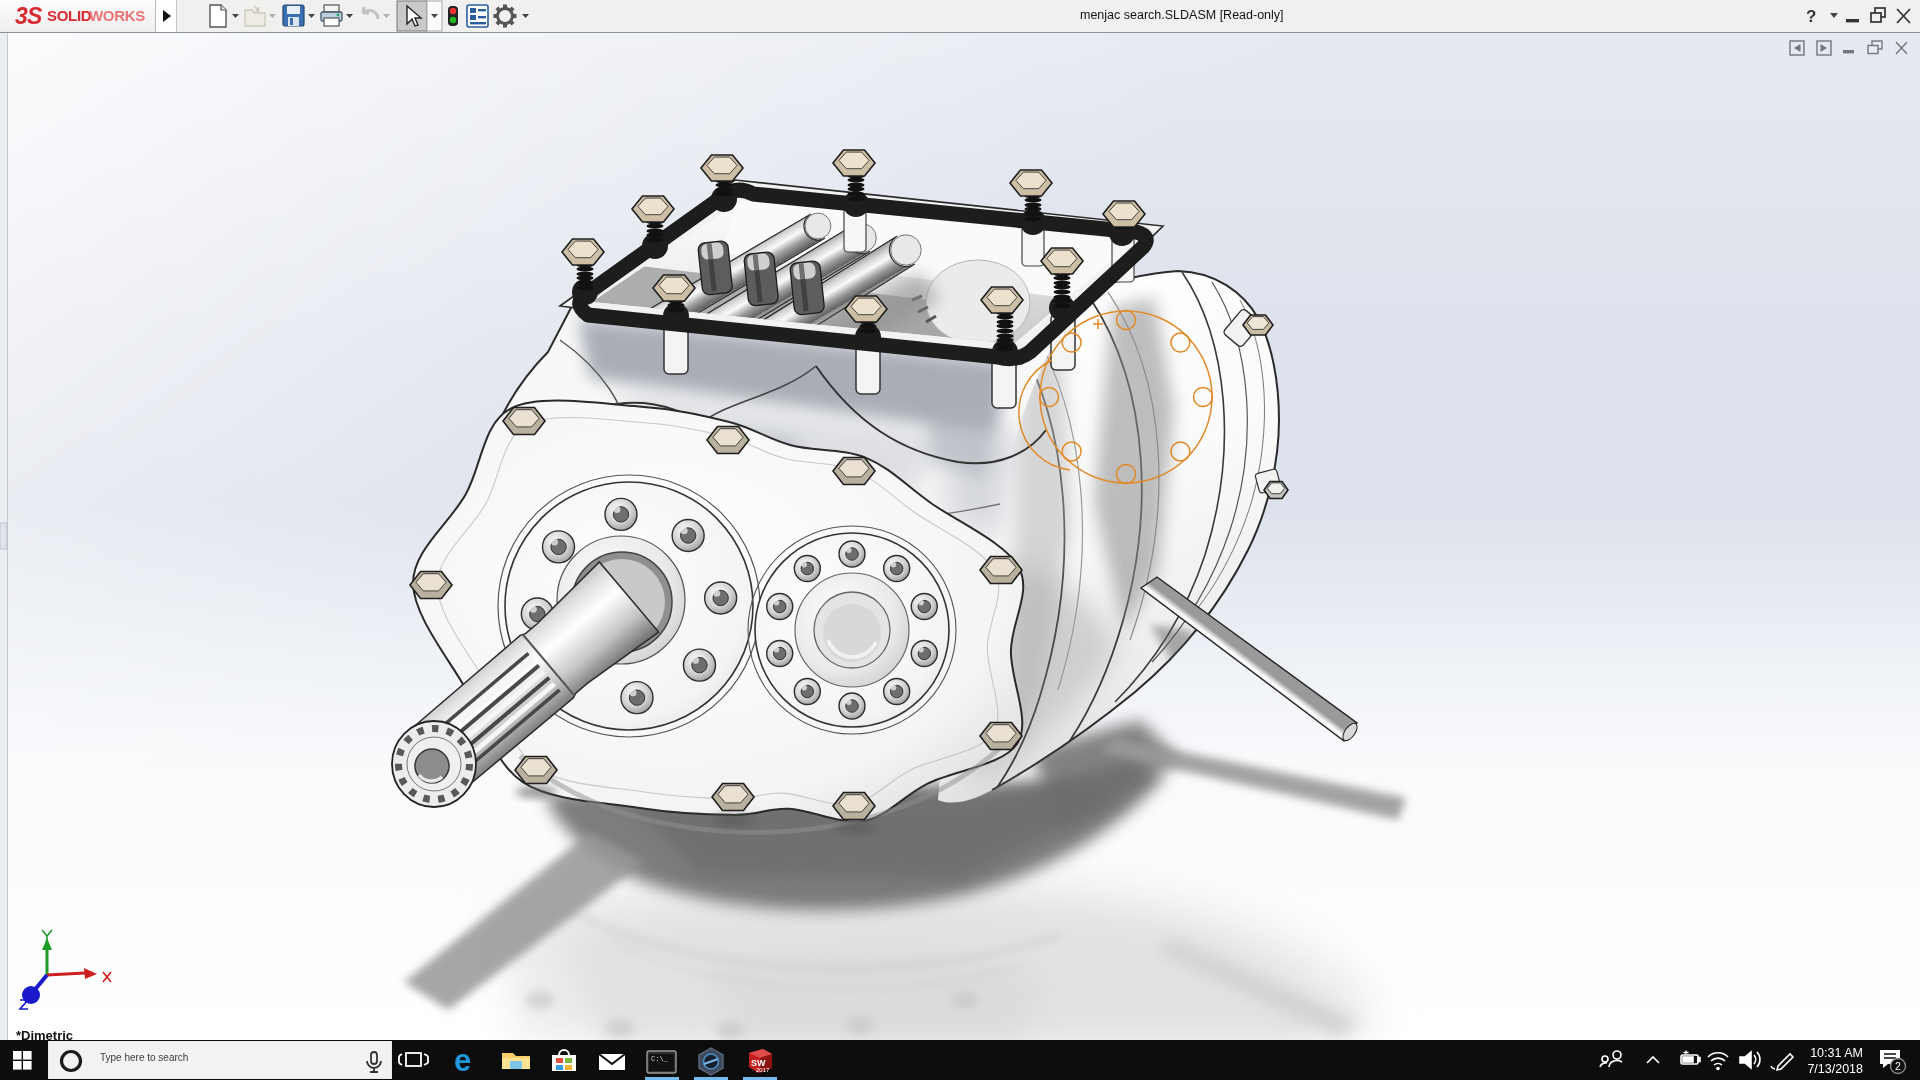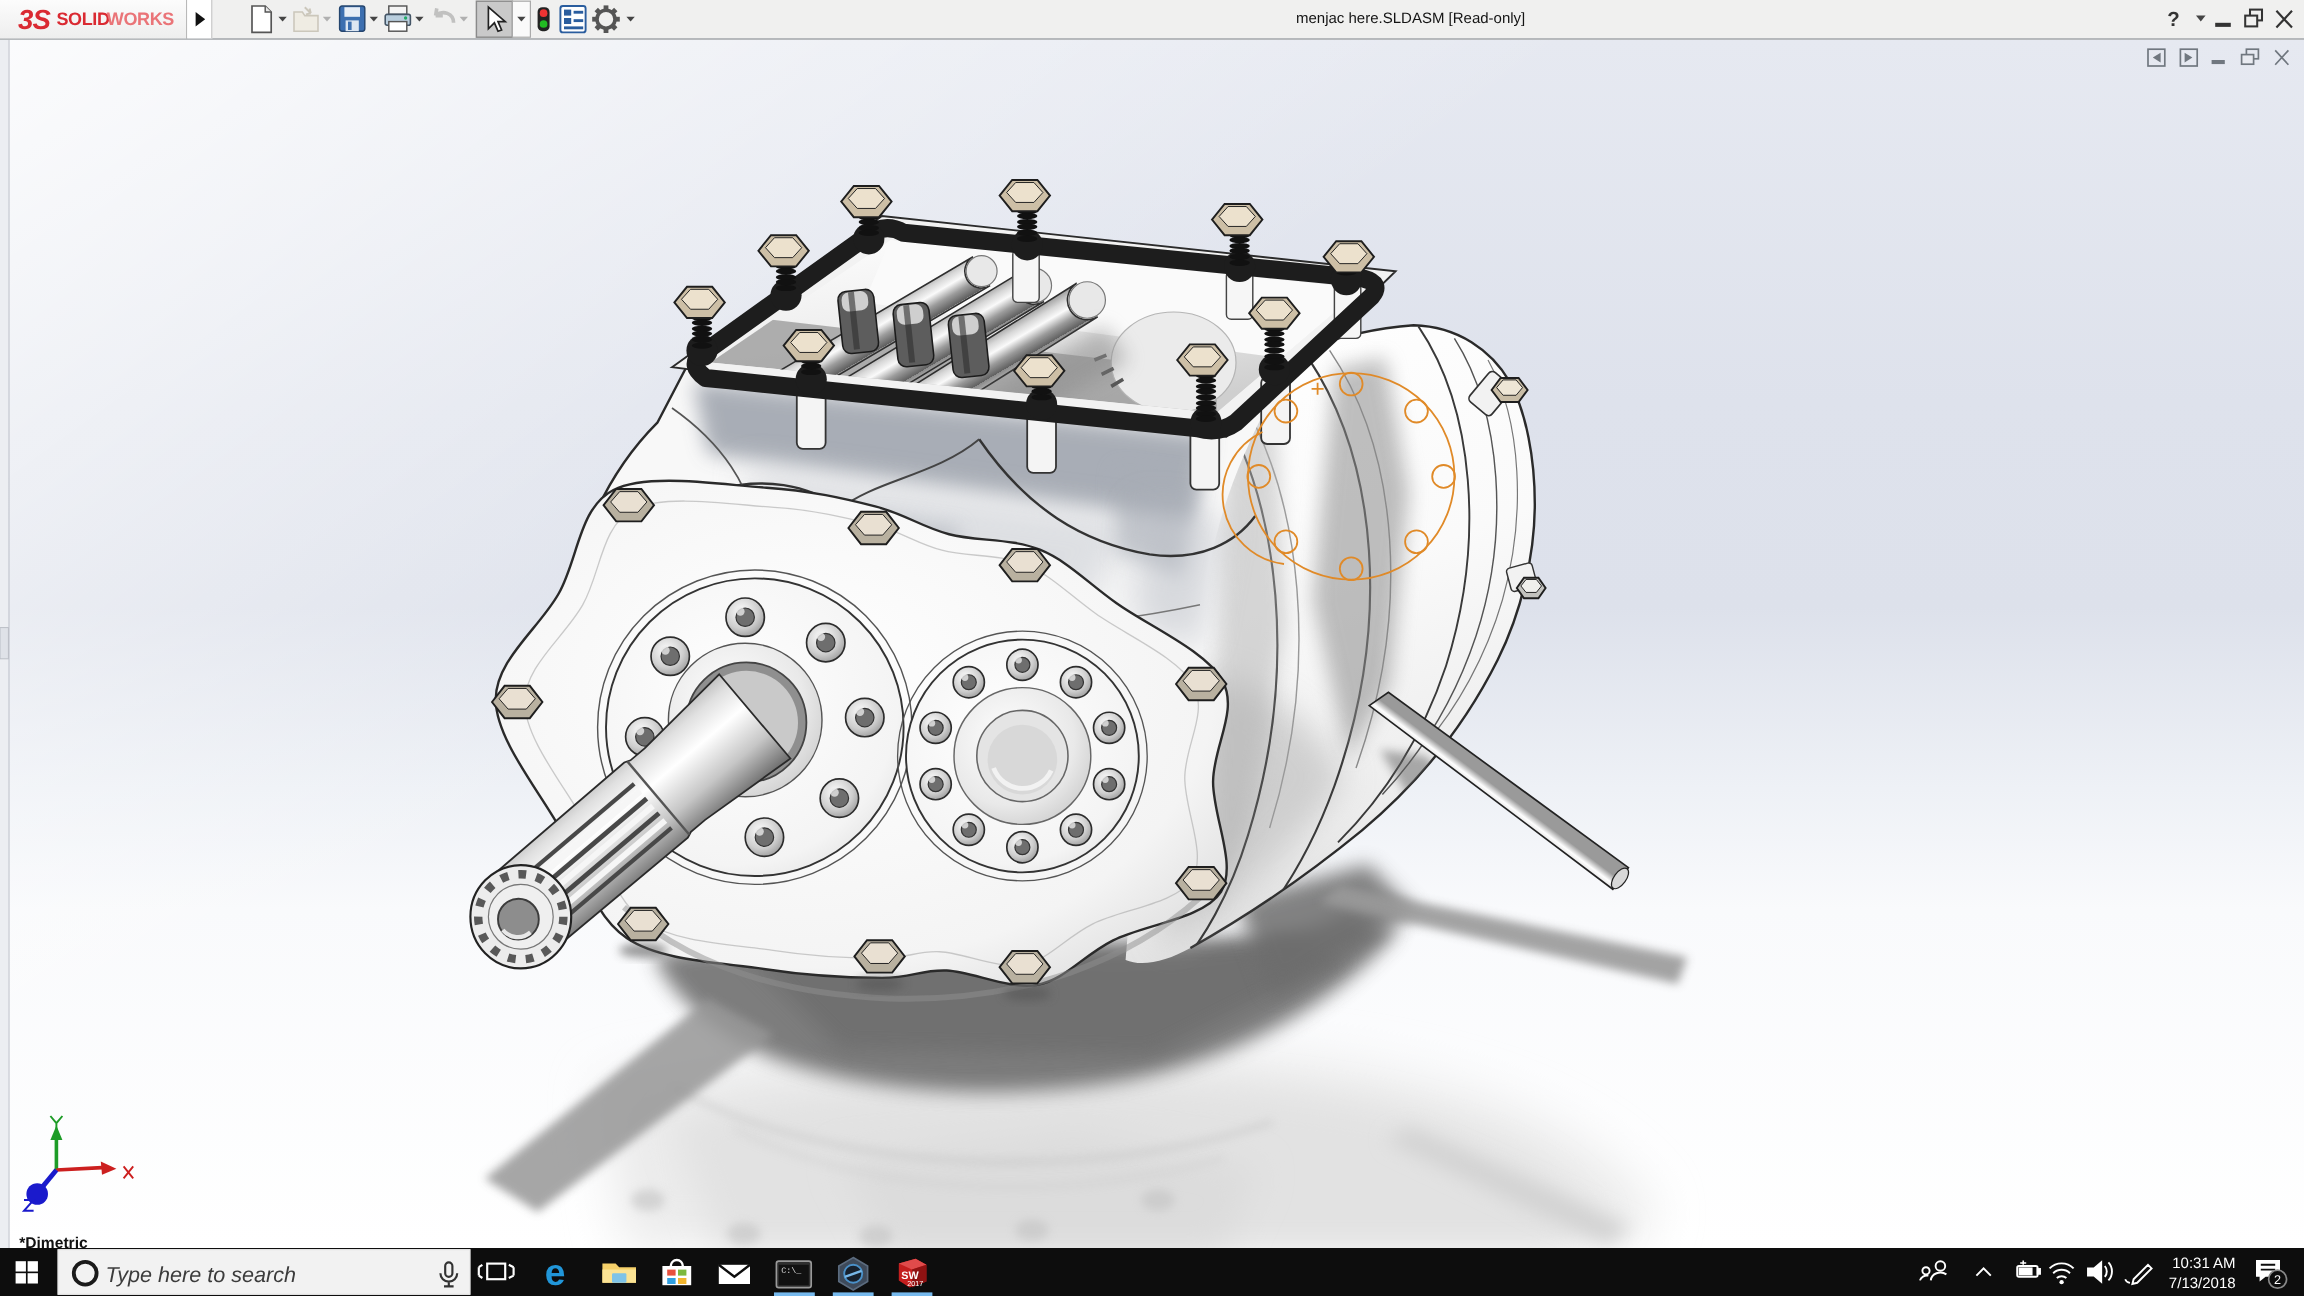--- a/index.html
+++ b/index.html
@@ -1,21 +1,21 @@
 <!DOCTYPE html>
 <html><head><meta charset="utf-8"><style>
 html,body{margin:0;padding:0;width:1920px;height:1080px;overflow:hidden;font-family:"Liberation Sans",sans-serif;}
 #root{position:relative;width:1920px;height:1080px;background:#fff;}
 #titlebar{position:absolute;left:0;top:0;width:1920px;height:32px;background:#f0f0ef;border-bottom:1px solid #8f9399;}
 #logo{position:absolute;left:0;top:0;width:155px;height:32px;background:linear-gradient(180deg,#fcfcfc,#eeeeee);border-right:1px solid #b9b9b9;}
 #flyout{position:absolute;left:156px;top:0;width:20px;height:32px;background:#fff;border-right:1px solid #c5c5c5;}
 #tbtitle{position:absolute;left:1080px;top:0;height:32px;line-height:31px;font-size:12.5px;color:#141414;}
 #taskbar{position:absolute;left:0;top:1040px;width:1920px;height:40px;background:#0d0d0d;}
 #search{position:absolute;left:48px;top:1px;width:344px;height:38px;background:#f2f2f2;border:1px solid #e8e8e8;box-sizing:border-box;}
-#searchtext{position:absolute;left:39px;top:10px;font-size:18px;color:#3c3c3c;font-style:italic;}
+#searchtext{position:absolute;left:51px;top:10px;font-size:10px;color:#3c3c3c;}
 .vpc{position:absolute;}
 </style></head><body>
 <div id="root">
 <svg class="vpc" style="left:0;top:33px" width="1920" height="1007" viewBox="0 33 1920 1007">
       <defs>
 <linearGradient id="bgv" x1="0" y1="0" x2="0" y2="1">
  <stop offset="0" stop-color="#e6e9f1"></stop>
           <stop offset="0.3" stop-color="#dee2ec"></stop>
  <stop offset="0.47" stop-color="#dde1eb"></stop>
           <stop offset="0.62" stop-color="#eef1f6"></stop>
@@ -510,21 +510,21 @@
           <rect x="-2" y="-11.5" width="4" height="4.6" fill="#555" transform="rotate(45)"></rect>
           <rect x="-2" y="-11.5" width="4" height="4.6" fill="#555" transform="rotate(90)"></rect>
           <rect x="-2" y="-11.5" width="4" height="4.6" fill="#555" transform="rotate(135)"></rect>
           <rect x="-2" y="-11.5" width="4" height="4.6" fill="#555" transform="rotate(180)"></rect>
           <rect x="-2" y="-11.5" width="4" height="4.6" fill="#555" transform="rotate(225)"></rect>
           <rect x="-2" y="-11.5" width="4" height="4.6" fill="#555" transform="rotate(270)"></rect>
           <rect x="-2" y="-11.5" width="4" height="4.6" fill="#555" transform="rotate(315)"></rect>
         </g>
         <path d="M 322,14 l 7,0 l -3.5,4 Z" fill="#444"></path>
       </svg>
-      <div id="tbtitle">menjac here.SLDASM [Read-only]</div>
+      <div id="tbtitle">menjac search.SLDASM [Read-only]</div>
       <svg style="position:absolute;left:1800px;top:0" width="120" height="32">
 <text x="6" y="22" font-size="17" font-weight="bold" fill="#333">?</text>
 <path d="M 30,13 l 8,0 l -4,5 Z" fill="#444"></path>
 <rect x="46" y="19" width="13" height="3.4" fill="#333"></rect>
 <g fill="none" stroke="#333" stroke-width="1.7">
           <rect x="75" y="8" width="10" height="9"></rect>
           <rect x="71" y="13" width="10" height="9" fill="#f0f0ef"></rect>
         </g>
 <path d="M 97,9 L 110,23 M 110,9 L 97,23" stroke="#333" stroke-width="1.8"></path>
 </svg>

